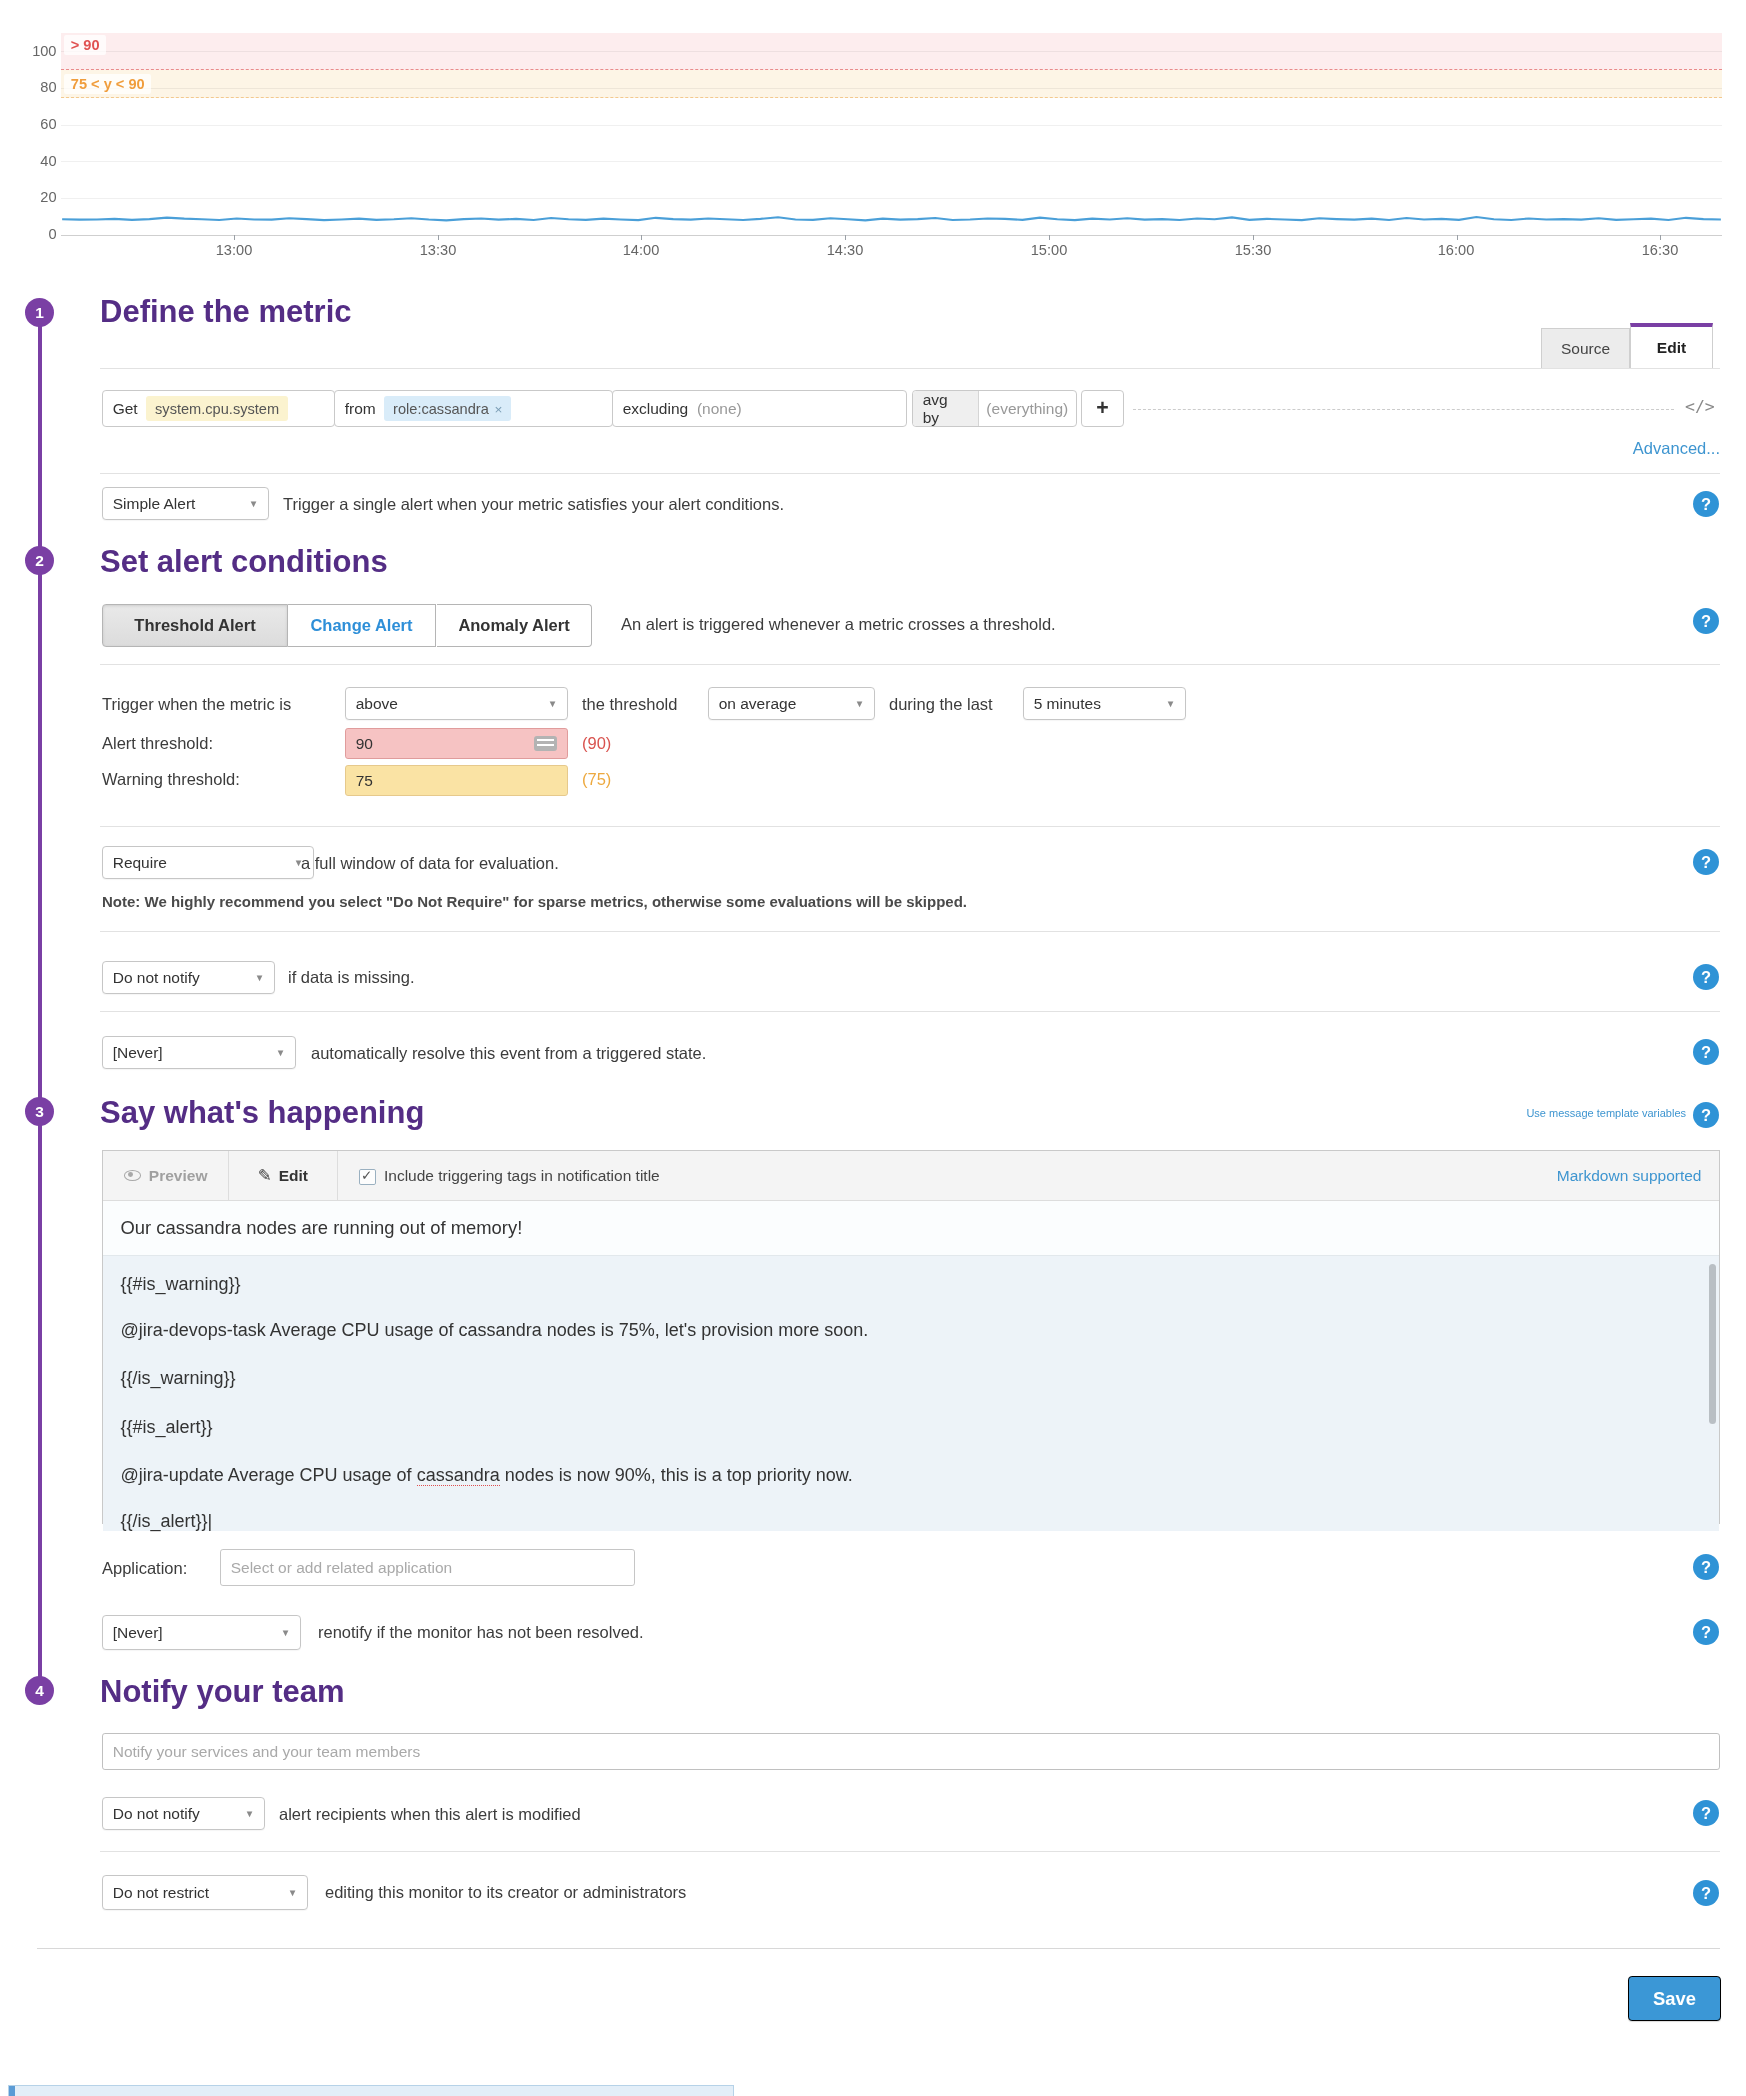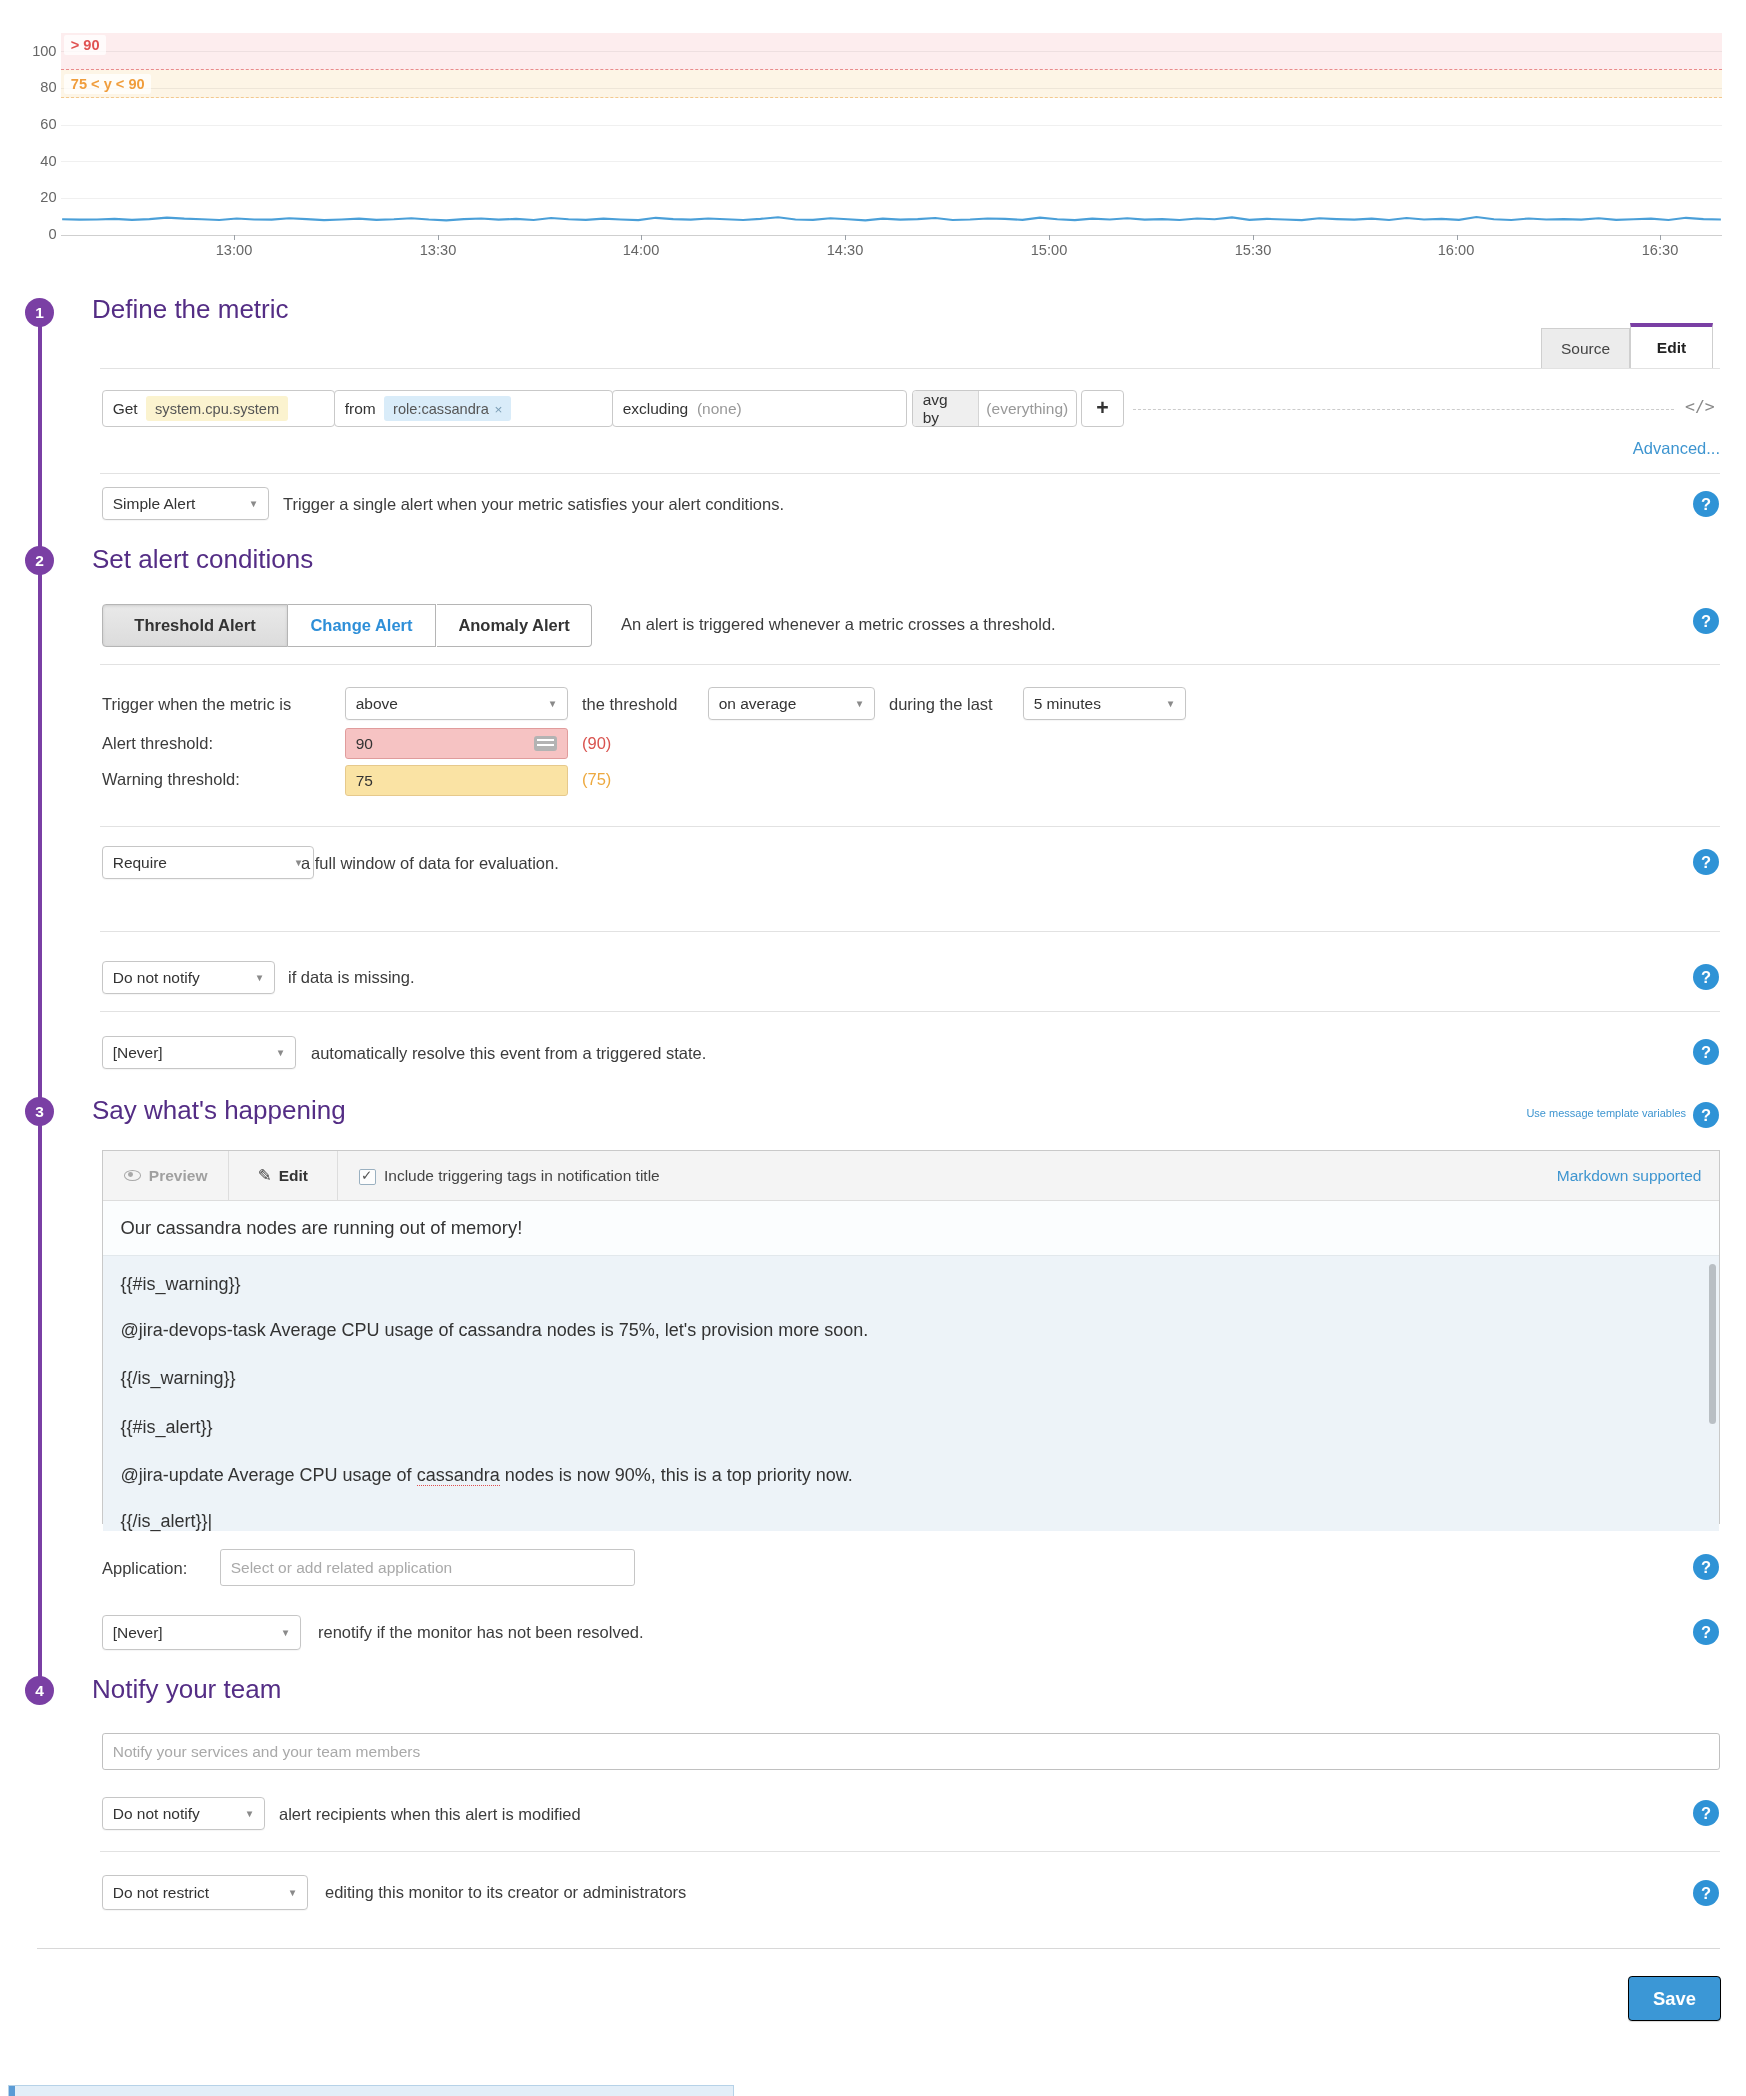--- a/index.html
+++ b/index.html
@@ -11,21 +11,21 @@
   .gridline{position:absolute;left:61px;width:1661px;height:1px;background:rgba(0,0,0,0.06);}
   .dashline{position:absolute;left:61px;width:1661px;height:0;}
   .ylab{position:absolute;width:41px;text-align:right;font-size:14.6px;color:#666;}
   .xlab{position:absolute;width:62px;text-align:center;font-size:14.6px;color:#666;top:242px;}
   .xtick{position:absolute;width:1px;height:4.9px;background:#9aa0a6;top:235px;}
   .band-label{position:absolute;font-size:14.6px;font-weight:bold;padding:1.9px 6.8px;background:rgba(255,255,255,0.75);border-radius:1.9px;}
   
   .vline{position:absolute;left:38px;width:3.9px;background:#7a3fa4;}
   .stepnum{position:absolute;left:25px;width:29px;height:29px;border-radius:50%;background:#7a3fa4;
            color:#fff;font-weight:bold;font-size:15.5px;text-align:center;line-height:29px;}
-  .stitle{position:absolute;left:92px;font-size:26px;font-weight:normal;color:#542d85;}
+  .stitle{position:absolute;left:100px;font-size:31px;font-weight:bold;color:#542d85;}
   .divider{position:absolute;height:1px;background:#e2e2e2;}
   .rowtext{position:absolute;font-size:16.5px;color:#3c3c3c;}
   .note{position:absolute;font-size:15px;font-weight:bold;color:#4a4a4a;}
   
   .sel{position:absolute;height:33px;background:#fff;border:1px solid #c6c6c6;border-radius:3.9px;
        display:flex;align-items:center;justify-content:space-between;padding:0 9.7px;box-sizing:border-box;
        font-size:15.5px;color:#333;box-shadow:0 1px 1px rgba(0,0,0,0.04);}
   .sel .arr{font-size:9.7px;color:#8a8a8a;margin-left:7.8px;}
   .txtin{position:absolute;background:#fff;border:1px solid #c6c6c6;border-radius:2.9px;box-sizing:border-box;
          display:flex;align-items:center;padding:0 9.7px;font-size:15.5px;color:#a9a9a9;}
@@ -192,20 +192,21 @@
   <div class="rowtext" style="left:582px;top:770px;color:#eda93f;">(75)</div>
 
   <div class="divider" style="left:100px;top:826px;width:1620px;"></div>
 
   <div class="sel" style="left:102px;top:846px;width:212px;">
     <span>Require</span>
       <span class="arr">▼</span>
   </div>
   <div class="rowtext" style="left:301px;top:854px;">a full window of data for evaluation.</div>
   <div class="help" style="left:1693px;top:849px;">?</div>
+  <div class="note" style="left:102px;top:893px;">Note: We highly recommend you select "Do Not Require" for sparse metrics, otherwise some evaluations will be skipped.</div>
 
   <div class="divider" style="left:100px;top:931px;width:1620px;"></div>
 
   <div class="sel" style="left:102px;top:961px;width:173px;">
     <span>Do not notify</span>
       <span class="arr">▼</span>
   </div>
   <div class="rowtext" style="left:288px;top:968px;">if data is missing.</div>
   <div class="help" style="left:1693px;top:964px;">?</div>
 

